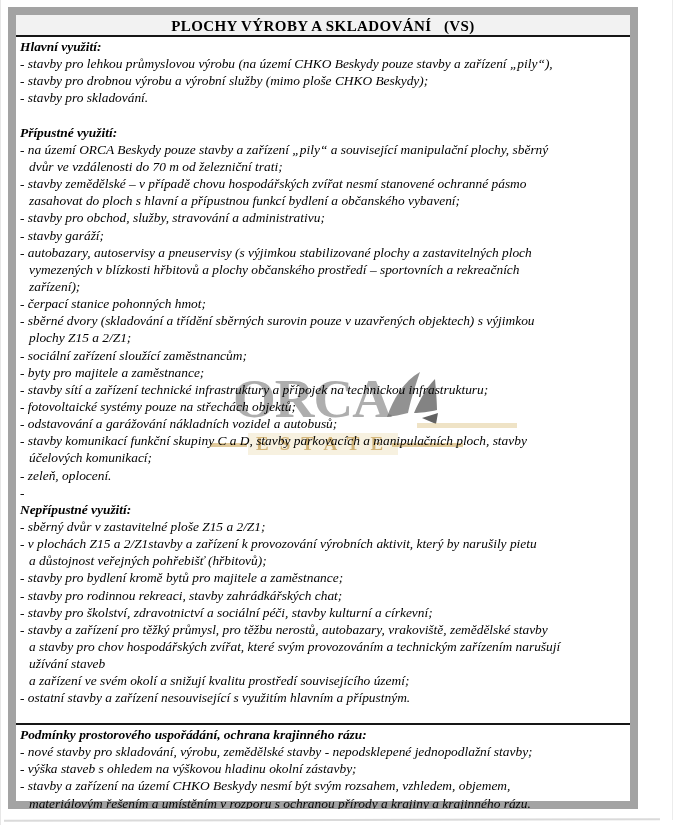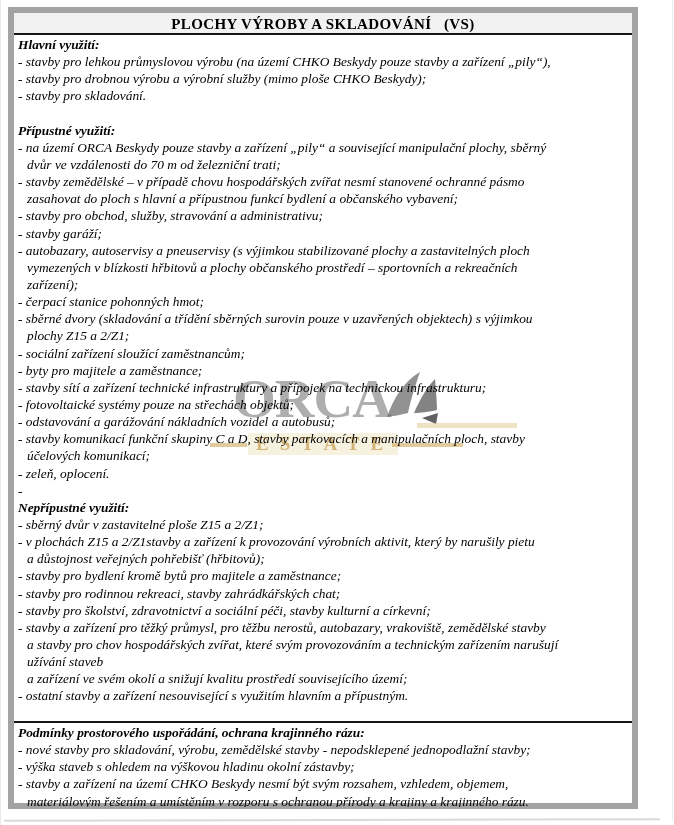--- a/index.html
+++ b/index.html
@@ -39,21 +39,21 @@
     padding:0 4px 0 8px;
   }
   .wm-line { position:absolute; top:443px; height:4px; background:rgba(206,169,96,0.62); }
   .wm-line-left  { left:210px; width:37px; }
   .wm-line-right { left:392px; width:71px; }
 
   
   .doc-table {
     position:absolute; left:8px; top:7px;
     width:630px; height:802px;
-    border:6px solid #a3a3a3;
+    border:8px solid #a3a3a3;
     z-index:1;
     background:transparent;
   }
   .title-row {
     height:22px;
     border-bottom:2px solid #161616;
     background:rgba(241,241,241,0.92);
     text-align:center;
     font-weight:bold;
     font-size:15px;

